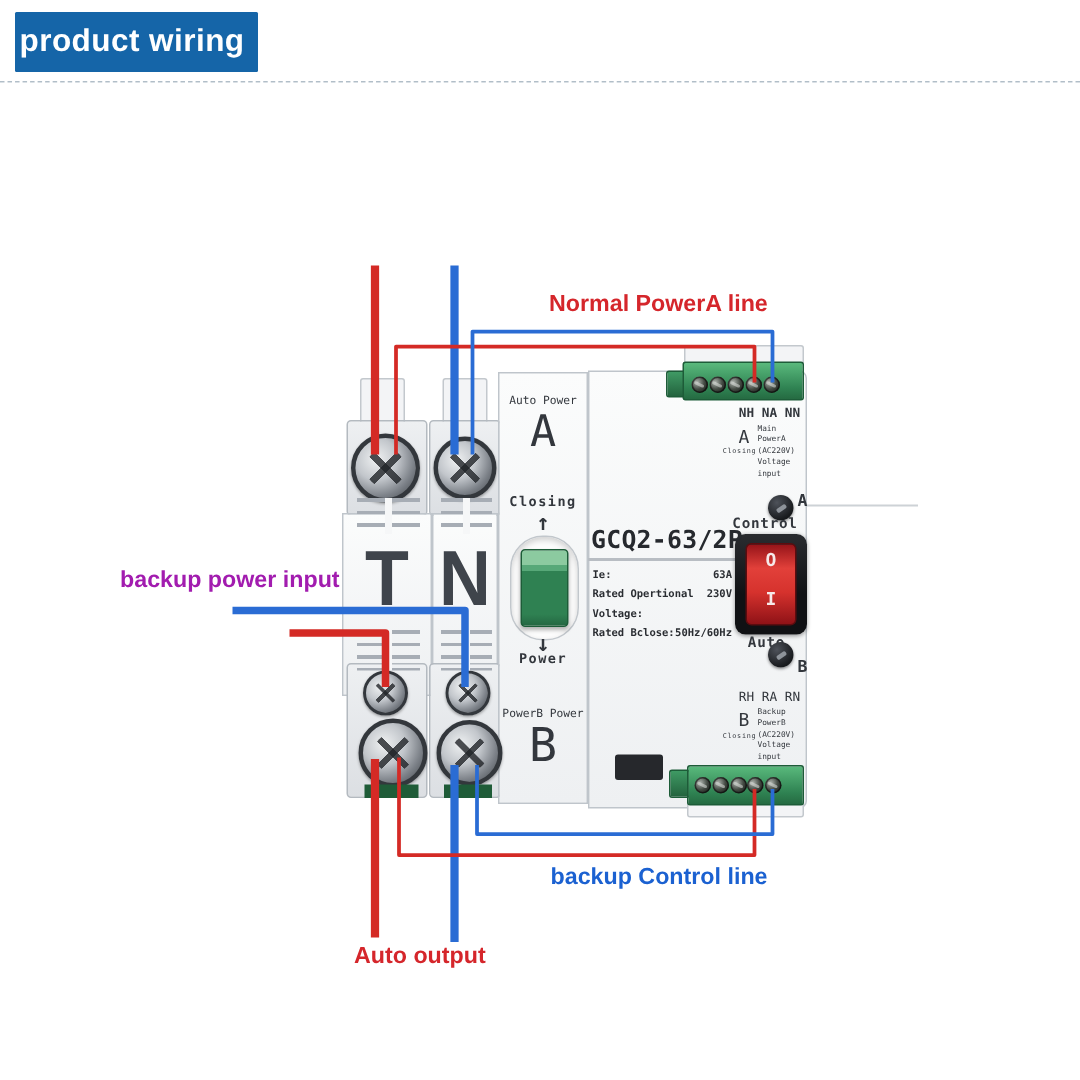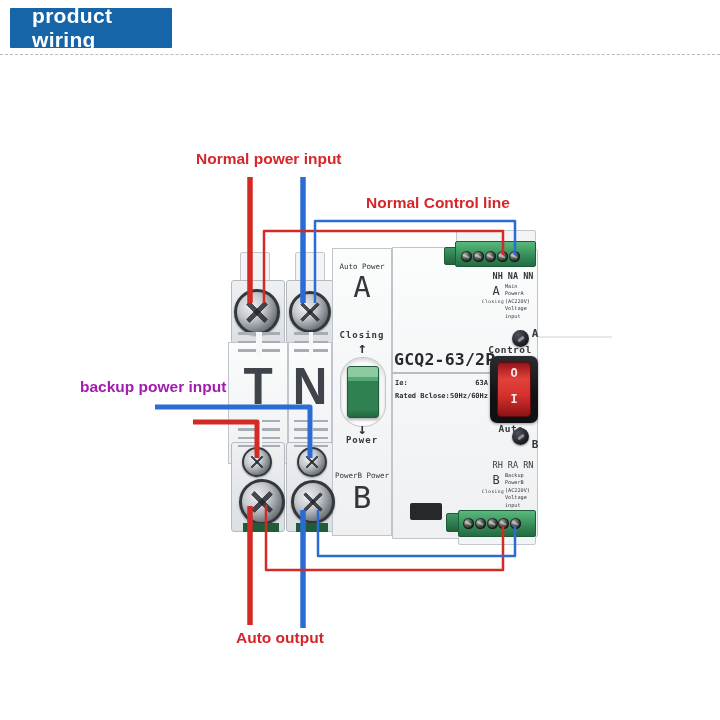--- a/index.html
+++ b/index.html
@@ -2,21 +2,21 @@
 <html><head>
 <meta charset="utf-8">
 <style>
   html,body{margin:0;padding:0;background:#ffffff;}
   #scene{position:relative;width:720px;height:720px;background:#ffffff;overflow:hidden;
          font-family:"Liberation Sans",sans-serif;}
   .abs{position:absolute;}
 
   
   #banner{left:10px;top:8px;width:162px;height:40px;display:flex;align-items:center;
-          padding-left:22px;box-sizing:border-box;border-radius:1px;}
+          padding-left:3px;box-sizing:border-box;border-radius:1px;}
   #banner span{font-size:21px;font-weight:700;letter-spacing:.3px;}
   #dashline{left:0;top:54px;width:720px;height:0;border-top:1px dashed #a9b7c3;opacity:.9;}
 
   
   .anno{font-size:15.5px;font-weight:700;white-space:nowrap;z-index:40;}
 
   
   .panel{background:linear-gradient(180deg,#fbfcfc,#eef0f2);border:1px solid #bfc5cb;
          box-sizing:border-box;z-index:10;}
   .housing{background:linear-gradient(180deg,#eef0f2,#dcdfe3);border:1px solid #b4bac0;
@@ -118,20 +118,24 @@
   <div class="abs devtext" style="left:330px;top:471px;width:64px;font-size:7.5px">PowerB Power</div>
   <div class="abs devtext" style="left:332px;top:479px;width:60px;font-size:31px">B</div>
 
   <div class="abs panel" style="left:392px;top:247px;width:146px;height:292px;border-radius:0 5px 5px 0"></div>
   <div class="abs devtext" style="left:394px;top:350px;width:104px;font-size:16.5px;font-weight:700;text-align:left;letter-spacing:.2px;color:#26292e">GCQ2-63/2P</div>
   <div class="abs" style="left:392px;top:372px;width:98px;height:1.5px;background:#b8bdc3;z-index:11"></div>
   <div class="abs" style="left:395px;top:377px;width:93px;z-index:12;font-family:'DejaVu Sans Mono',monospace;font-size:7px;font-weight:700;color:#2a2d32">
     <div class="flex-sb" style="line-height:13px">
       <span>Ie:</span>
       <span>63A</span>
+    </div>
+    <div class="flex-sb" style="line-height:13px">
+      <span>Rated Opertional Voltage:</span>
+      <span>230V</span>
     </div>
     <div class="flex-sb" style="line-height:13px">
       <span>Rated Bclose:</span>
       <span>50Hz/60Hz</span>
     </div>
   </div>
 
   <div class="abs knob" style="left:512px;top:330px;width:17px;height:17px"></div>
   <div class="abs devtext" style="left:529px;top:327px;width:12px;font-size:11px;font-weight:700">A</div>
   <div class="abs devtext" style="left:488px;top:344px;width:44px;font-size:9.5px;font-weight:700;letter-spacing:.5px">Control</div>
@@ -187,18 +191,18 @@
     <path d="M193,422 H257 V458" fill="none" stroke-width="5" stroke-linejoin="round" stroke="#d42a25"></path>
     <path d="M250,506 V625" fill="none" stroke-width="5.5" stroke="#d42a25"></path>
     <path d="M303,510 V628" fill="none" stroke-width="5.5" stroke="#2a6cd4"></path>
 
     <path d="M264,303 V231 H503 V255" fill="none" stroke-width="2.5" stroke-linejoin="round" stroke="#d42a25"></path>
     <path d="M315,303 V221 H515 V255" fill="none" stroke-width="2.5" stroke-linejoin="round" stroke="#2a6cd4"></path>
     <path d="M266,505 V570 H503 V526" fill="none" stroke-width="2.5" stroke-linejoin="round" stroke="#d42a25"></path>
     <path d="M318,510 V556 H515 V526" fill="none" stroke-width="2.5" stroke-linejoin="round" stroke="#2a6cd4"></path>
   </svg>
 
-  <div class="abs anno" style="left: 196px; top: 150px; color: rgb(213, 38, 43);">Normal power input</div>
-  <div class="abs anno" style="left: 366px; top: 194px; color: rgb(213, 38, 43);">Normal Control line</div>
+  <div class="abs anno" style="left: 366px; top: 194px; color: rgb(213, 38, 43);">Normal PowerA line</div>
   <div class="abs anno" style="left: 80px; top: 378px; color: #a21caf;">backup power input</div>
+  <div class="abs anno" style="left: 367px; top: 576px; color: rgb(27, 97, 209);">backup Control line</div>
   <div class="abs anno" style="left: 236px; top: 629px; color: rgb(213, 38, 43);">Auto output</div>
 
 </div>
 
 </body></html>

